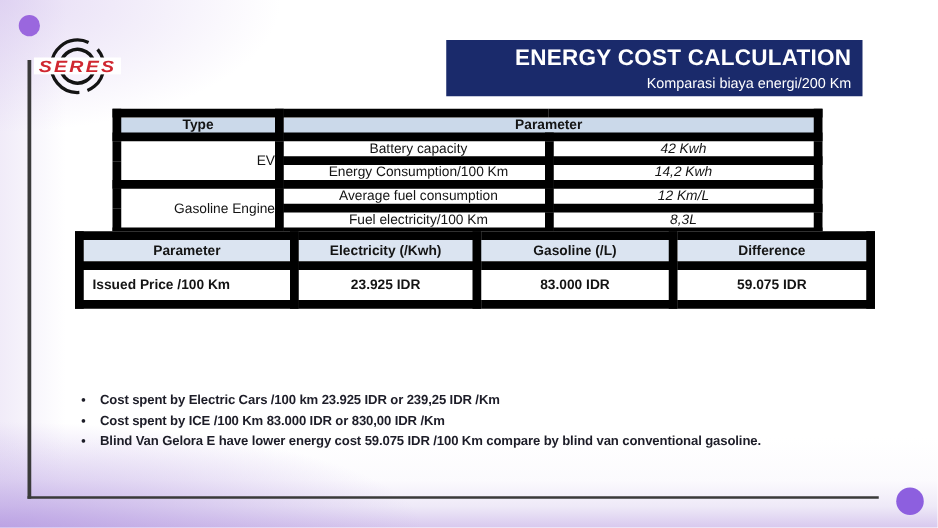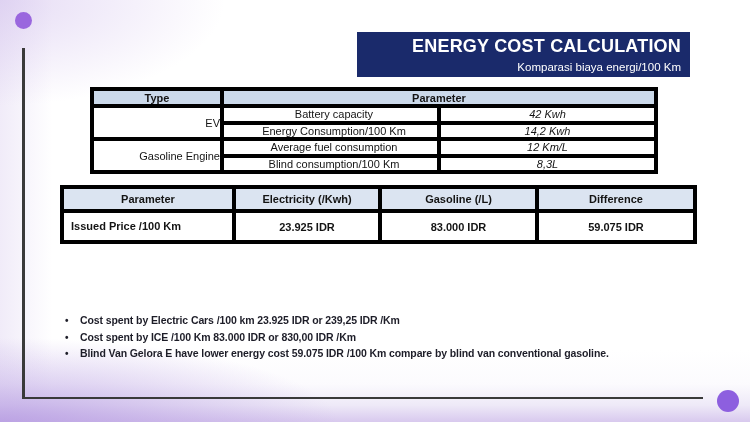--- a/index.html
+++ b/index.html
@@ -19,21 +19,21 @@
   .hline  { position:absolute; left:22px; top:396.5px; width:681px; height:2.5px; background:#3a3a3a; }
   .logo   { position:absolute; left:27px; top:21px; width:70px; height:64px; }
   .banner {
     position:absolute; left:357px; top:32px; width:333px; height:45px;
     background:#1a2a6b; color:#ffffff; text-align:right; padding:2px 9px 0 0;
   }
   .banner .title    { font-size:18px; font-weight:bold; line-height:25px; letter-spacing:0.2px; white-space:nowrap; }
   .banner .subtitle { font-size:11.5px; line-height:16px; }
 
   table { border-collapse:collapse; table-layout:fixed; position:absolute; background:#fff; color:#141414; }
-  td, th { border:4px solid #000000; font-size:11px; overflow:hidden; }
+  td, th { border:7px solid #000000; font-size:11px; overflow:hidden; }
 
   .t1 { left:90px; top:87px; width:568px; border:1.5px solid #3c3c3c; }
   .t1 th { background:#cbd9ea; height:17px; font-weight:bold; text-align:center; }
   .t1 td { height:16.5px; }
   .t1 .col-type { width:130px; } .t1 .col-name { width:225px; } .t1 .col-val { width:213px;font-style:italic; }
   .t1 .type-cell { text-align:right;margin-left:36px; }
   .t1 .name { text-align:center; padding-left:7px; }
   .t1 .val  { text-align:center; }
 
   .t2 { left:60px; top:185px; width:633px; border:1.5px solid #3c3c3c; }
@@ -56,24 +56,32 @@
 </head>
 <body>
 
 <div class="slide">
 
   <div class="dot-tl"></div>
   <div class="vline"></div>
   <div class="hline"></div>
   <div class="dot-br"></div>
 
+  <div class="logo">
+    <svg width="70" height="64" viewBox="0 0 70 64">
+      <circle cx="35" cy="32" r="21" fill="none" stroke="#141414" stroke-width="2.6" pathLength="100" stroke-dasharray="30 5 58 7" transform="rotate(-40 35 32)"></circle>
+      <circle cx="35" cy="32" r="13.5" fill="none" stroke="#141414" stroke-width="2.8" pathLength="100" stroke-dasharray="44 4 44 8" transform="rotate(15 35 32)"></circle>
+      <rect x="0" y="25" width="70" height="13.5" fill="#ffffff"></rect>
+      <text x="35" y="36.5" text-anchor="middle" font-family="Liberation Sans, sans-serif" font-size="13" font-weight="bold" font-style="italic" letter-spacing="1.5" fill="#d02730" textLength="62" lengthAdjust="spacingAndGlyphs">SERES</text>
+    </svg>
+  </div>
 
   <div class="banner">
     <div class="title">ENERGY COST CALCULATION</div>
-    <div class="subtitle">Komparasi biaya energi/100 Km</div>
+    <div class="subtitle">Komparasi biaya energi/200 Km</div>
   </div>
 
   <table class="t1">
     <thead>
       <tr>
         <th class="col-type">Type</th>
         <th colspan="2">Parameter</th>
       </tr>
     </thead>
     <tbody>
@@ -85,21 +93,21 @@
       <tr>
         <td class="name col-name">Energy Consumption/100 Km</td>
         <td class="val col-val">14,2 Kwh</td>
       </tr>
       <tr>
         <td rowspan="2" class="type-cell col-type">Gasoline Engine</td>
         <td class="name col-name">Average fuel consumption</td>
         <td class="val col-val">12 Km/L</td>
       </tr>
       <tr>
-        <td class="name col-name">Blind consumption/100 Km</td>
+        <td class="name col-name">Fuel electricity/100 Km</td>
         <td class="val col-val">8,3L</td>
       </tr>
     </tbody>
   </table>
 
   <table class="t2">
     <thead>
       <tr>
         <th class="col-p">Parameter</th>
         <th class="col-e">Electricity (/Kwh)</th>

